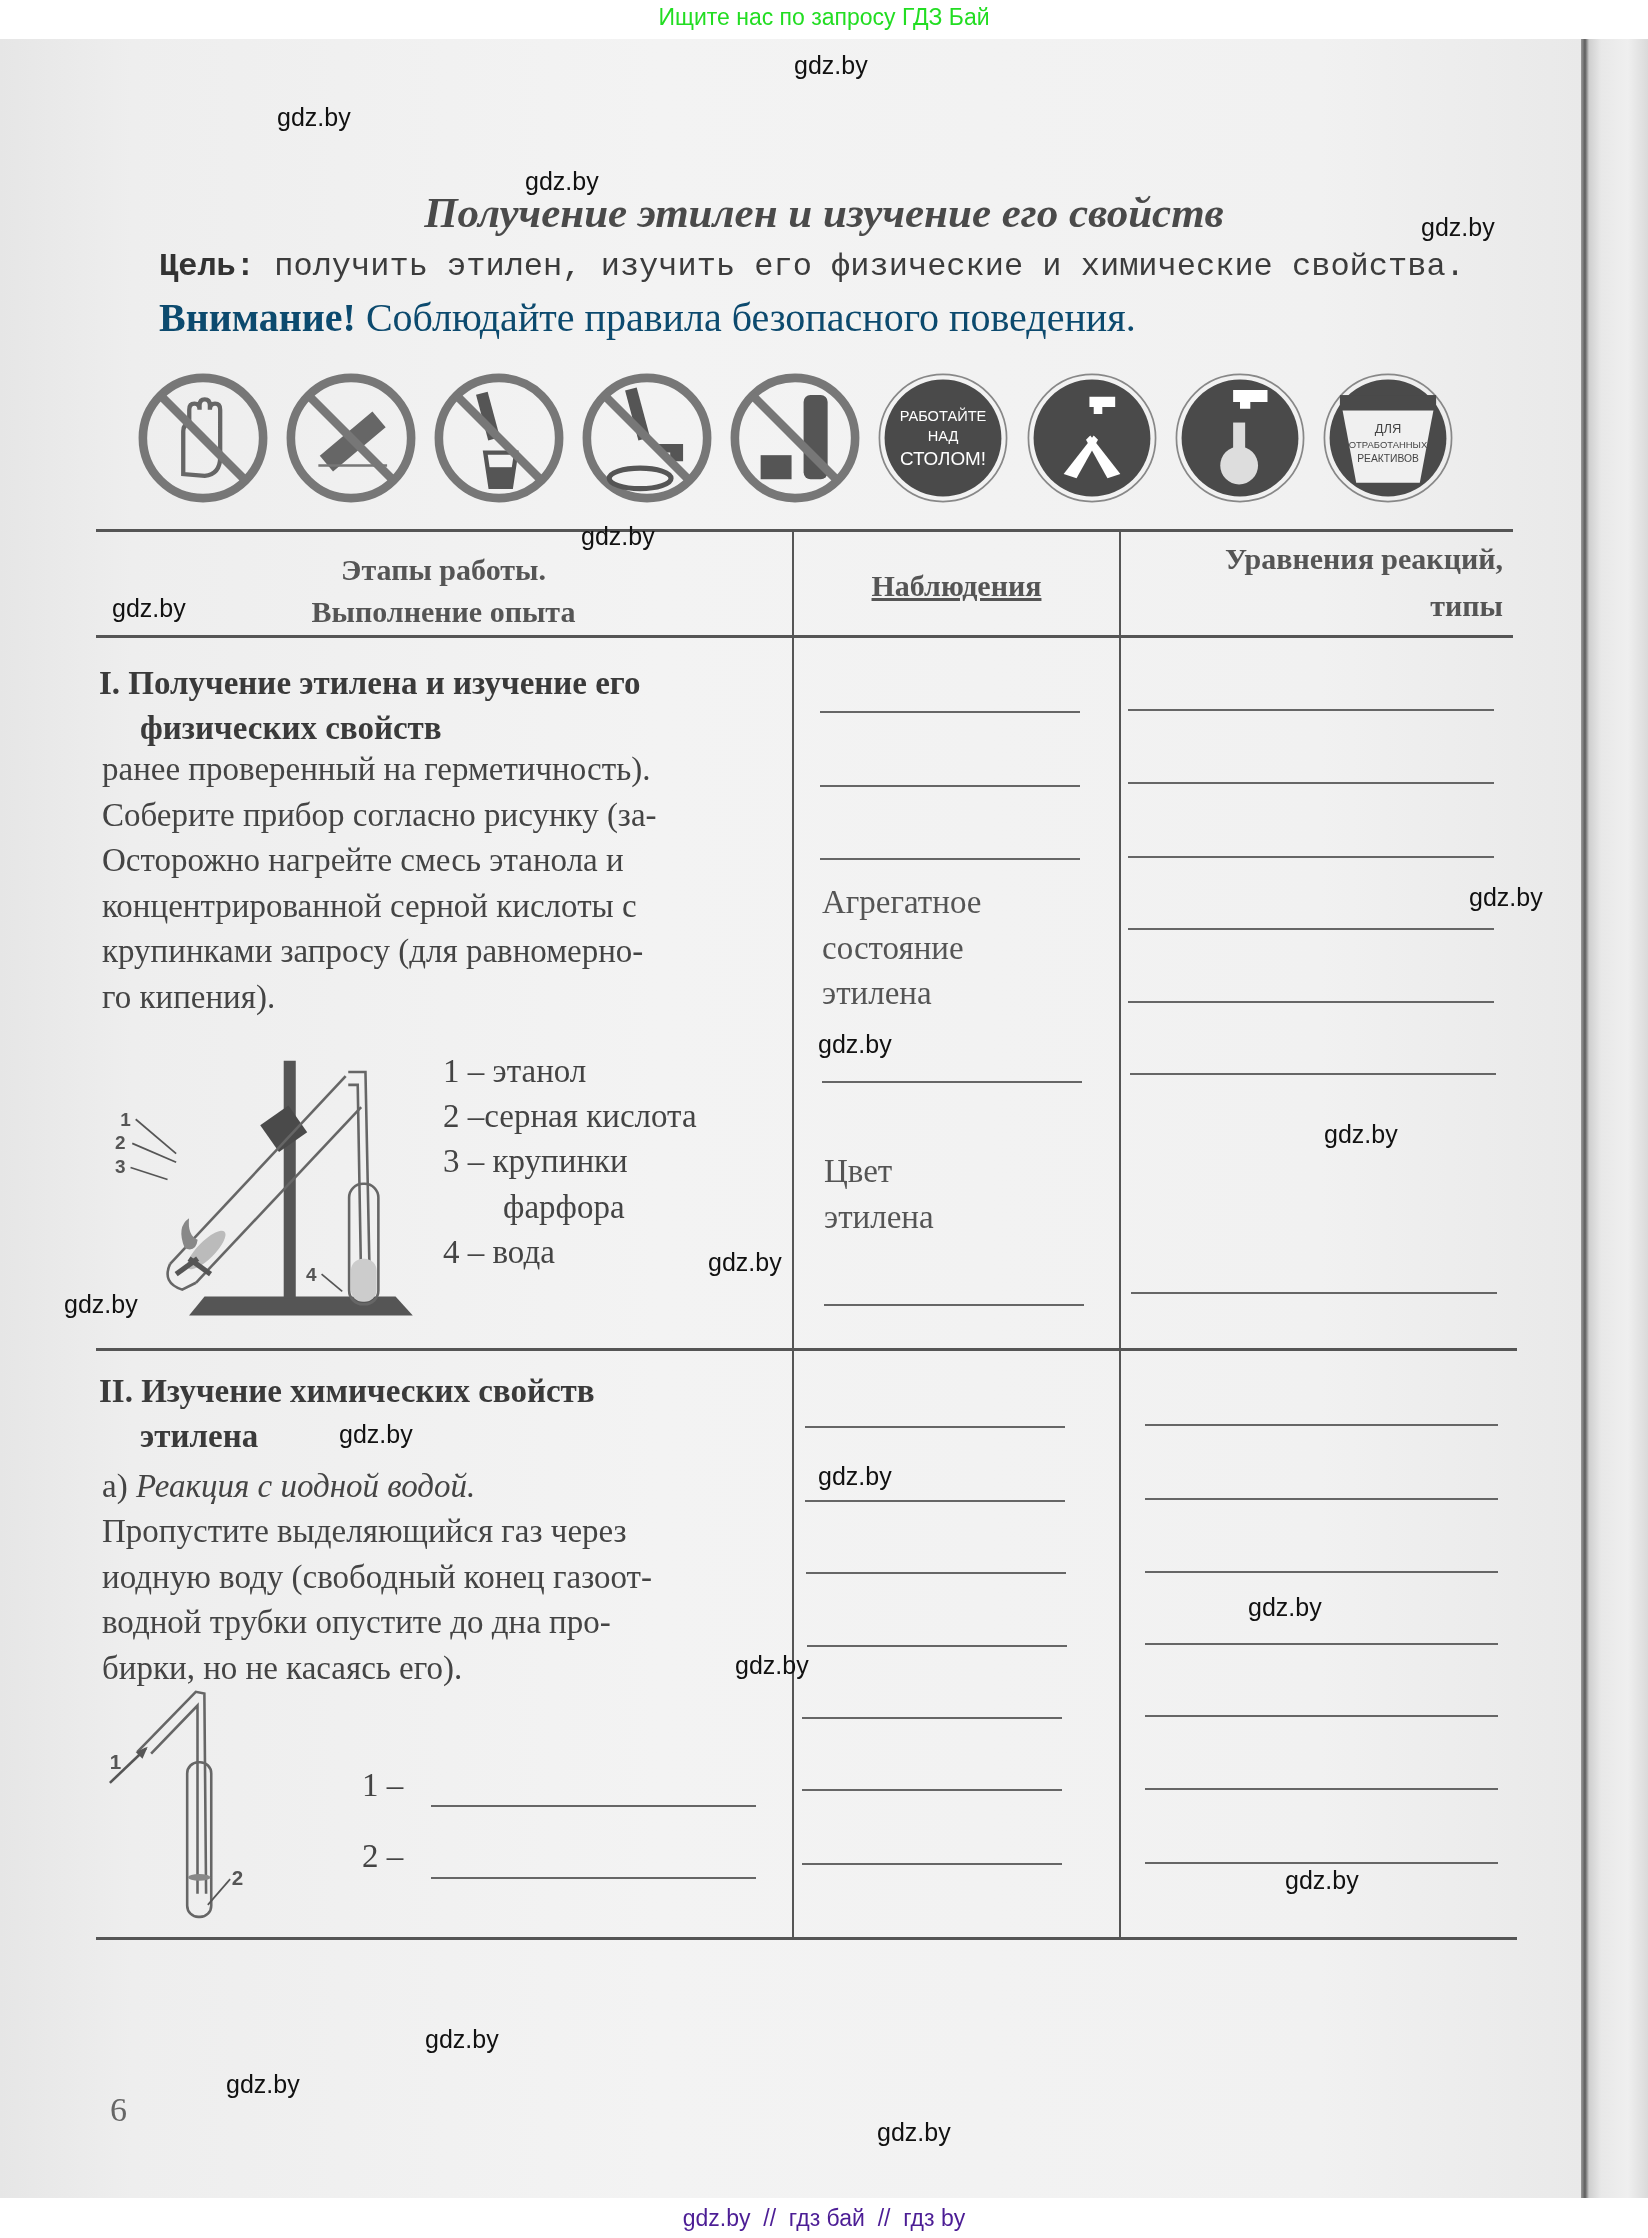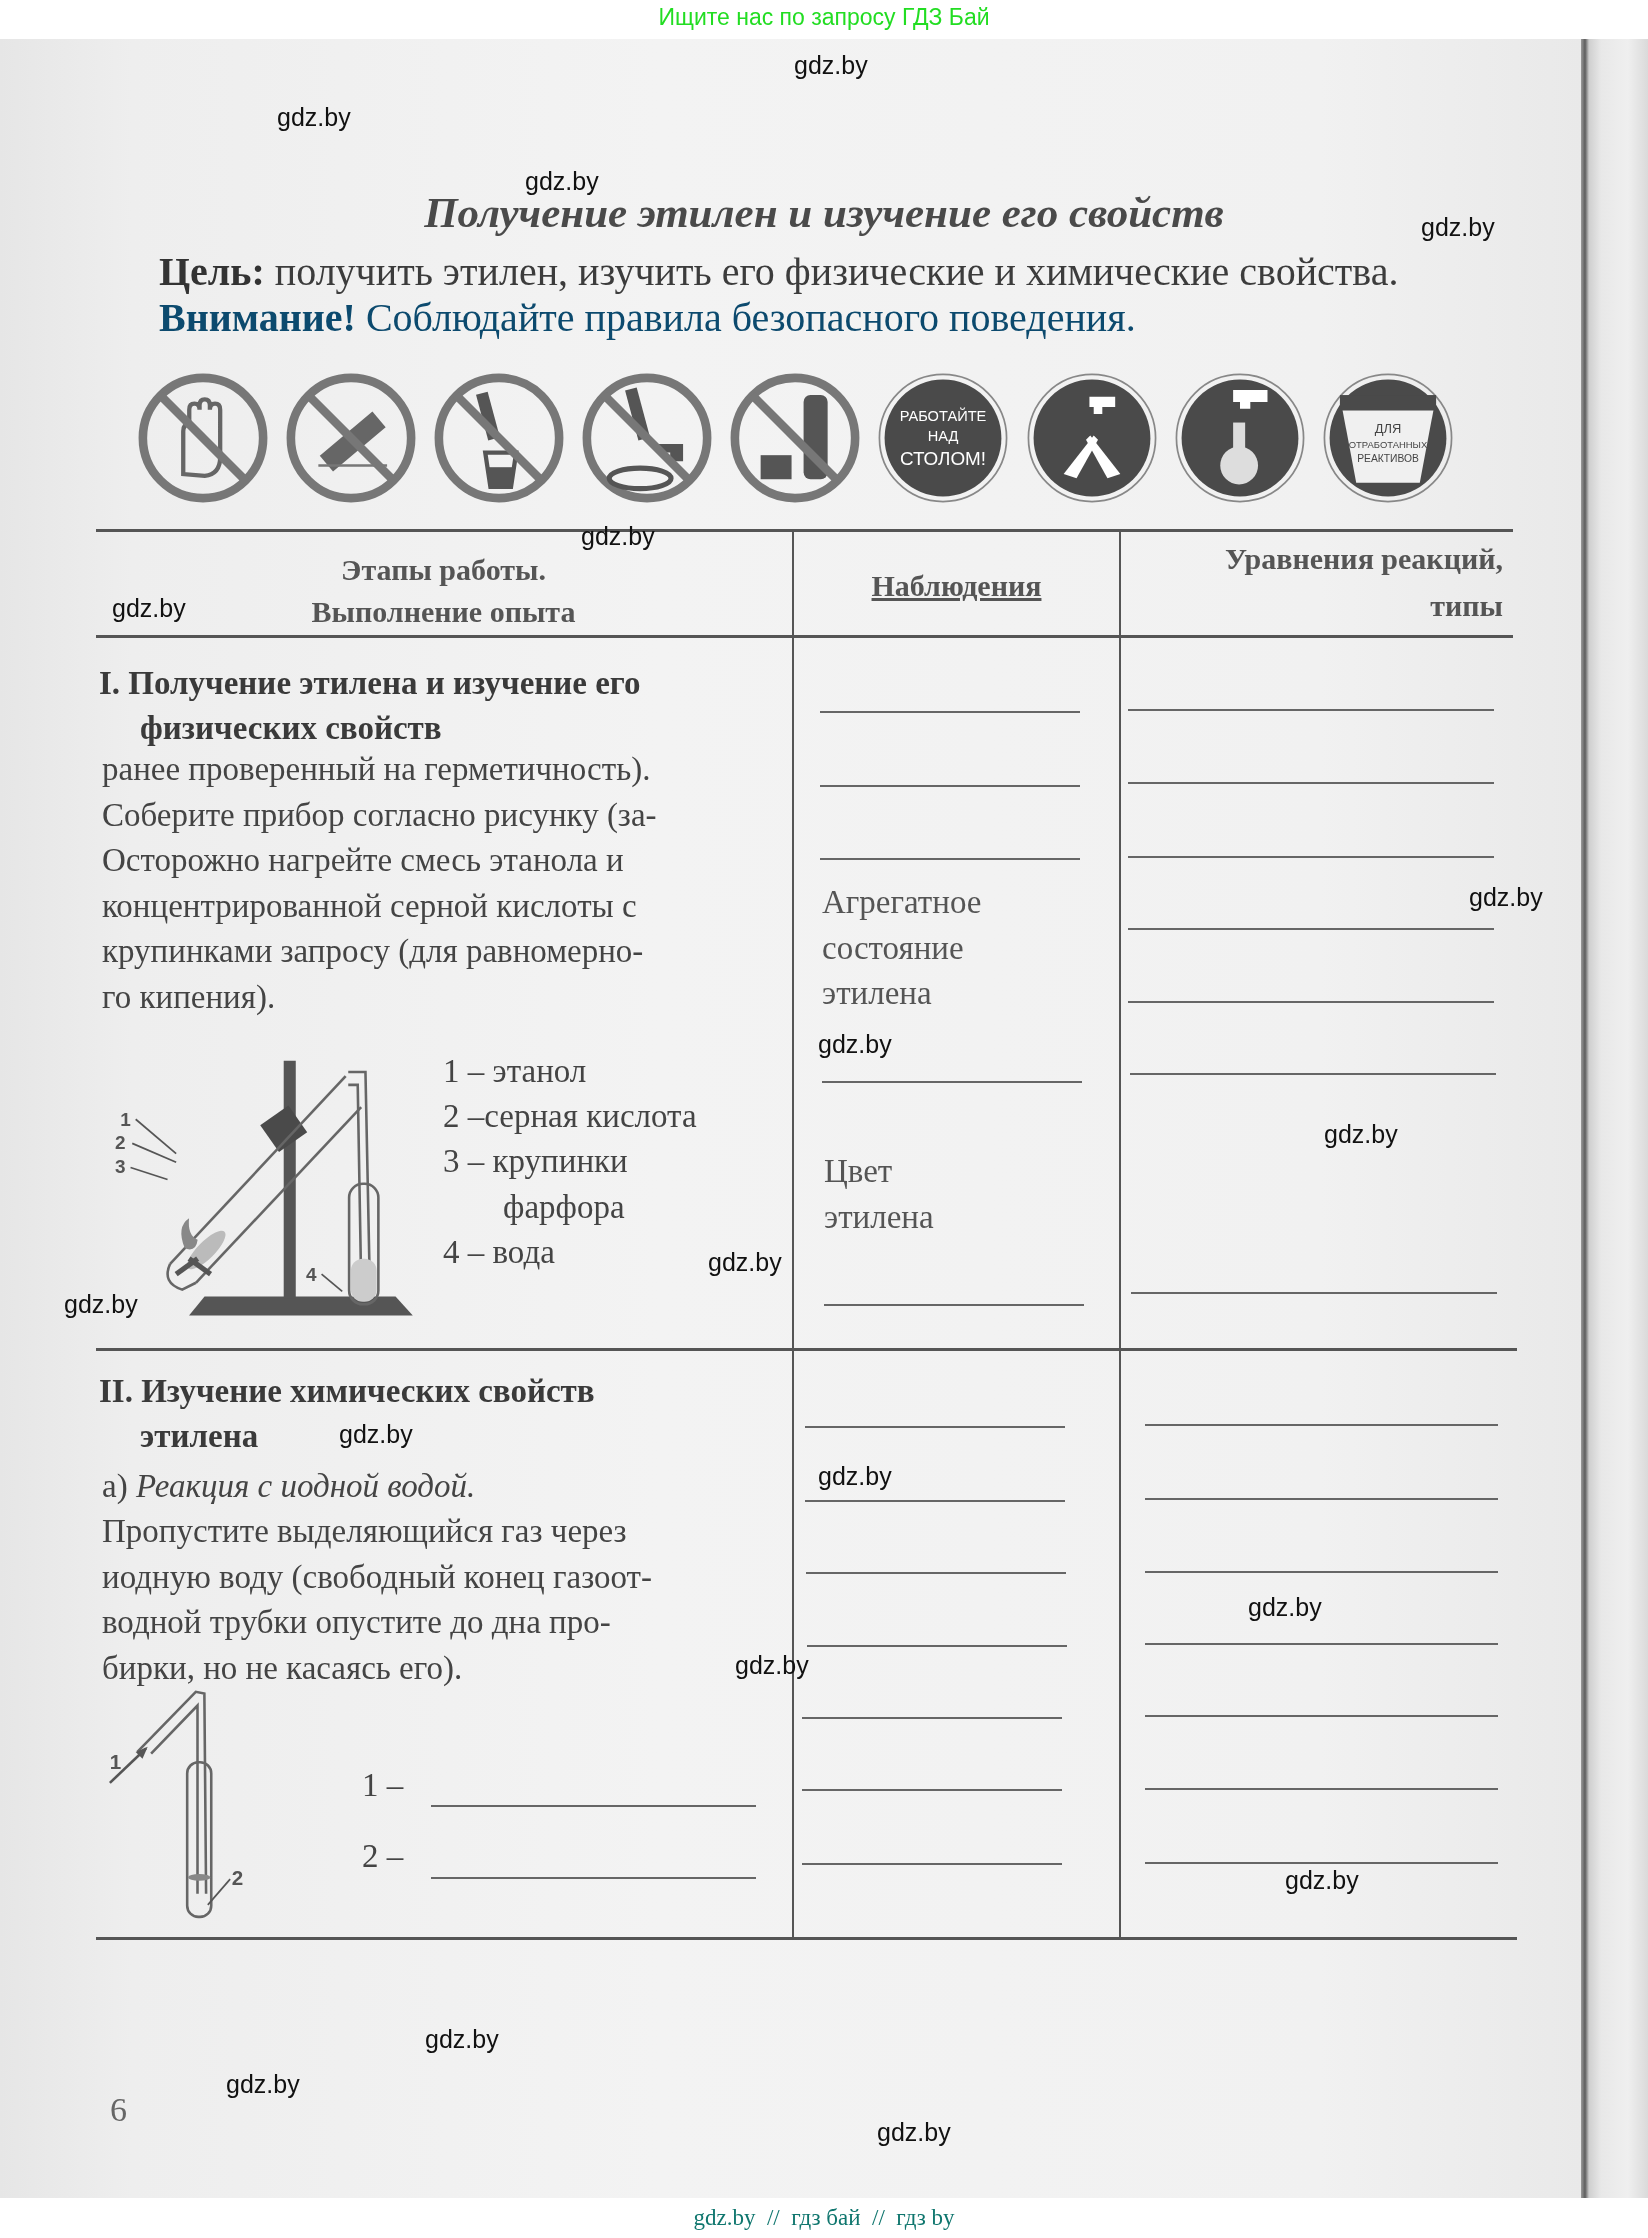--- a/index.html
+++ b/index.html
@@ -2,24 +2,24 @@
 <html style="font-size:13.8px"><head>
 <meta charset="utf-8">
 <style>
   html,body{margin:0;padding:0;}
   body{width:1648px;height:2239px;position:relative;overflow:hidden;background:#ffffff;font-family:"Liberation Serif","DejaVu Serif",serif;color:#3a3a3a;}
   .topbar{position:absolute;left:0;top:0;width:1648px;height:39px;background:#fff;text-align:center;}
   .topbar span{display:inline-block;margin-top:4.3px;font-family:"Liberation Sans","DejaVu Sans",sans-serif;font-size:23px;color:#22dd22;}
   .page{position:absolute;left:0;top:39px;width:1648px;height:2159px;background:linear-gradient(90deg,#e6e6e6 0%,#eeeeee 8%,#f3f3f3 40%,#f1f1f1 80%,#e9e9e9 96%,#d8d8d8 100%);}
   .spine{position:absolute;left:1581px;top:39px;width:67px;height:2159px;background:linear-gradient(90deg,#9a9a9a 0%,#5d5d5d 6%,#cfcfcf 12%,#e8e8e8 30%,#efefef 70%,#dadada 100%);}
   .bottombar{position:absolute;left:0;top:2198px;width:1648px;height:40px;background:#fff;text-align:center;}
-  .bottombar span{display:inline-block;margin-top:6.9px;font-family:Liberation Serif, serif;font-size:23px;color:#0f766e;}
+  .bottombar span{display:inline-block;margin-top:6.9px;font-family:Liberation Sans, sans-serif;font-size:23px;color:#4c1d95;}
   .wm{position:absolute;font-family:"Liberation Sans","DejaVu Sans",sans-serif;font-size:25px;color:#111;line-height:1;}
   .title{position:absolute;left:0;width:1648px;top:188px;text-align:center;font-size:43px;font-style:italic;font-weight:bold;color:#4a4a4a;}
-  .goal{position:absolute;left:159px;top:248px;font-size:40px;color:#3c3c3c;}
+  .goal{position:absolute;left:159px;top:248px;font-size:32px;color:#3c3c3c;font-family:Liberation Mono, monospace;}
   .goal b{color:#333;}
   .warn{position:absolute;left:159px;top:294px;font-size:40px;color:#0c4a6e;}
   .icons{position:absolute;left:136px;top:362px;width:1343px;height:146px;}
   .icon{position:absolute;top:8.6px;width:134px;height:134px;border-radius:50%;}
   .icon svg{width:134px;height:134px;display:block;}
   .tline{position:absolute;background:#555;}
   .hdr{position:absolute;font-size:30px;font-weight:bold;color:#555;text-align:center;line-height:1.4;}
   .sec{position:absolute;font-size:33px;font-weight:bold;color:#3a3a3a;line-height:1.35;}
   .para{position:absolute;font-size:33px;color:#444;line-height:1.38;text-align:justify;}
   .obs{position:absolute;font-size:33px;color:#555;line-height:1.38;}

